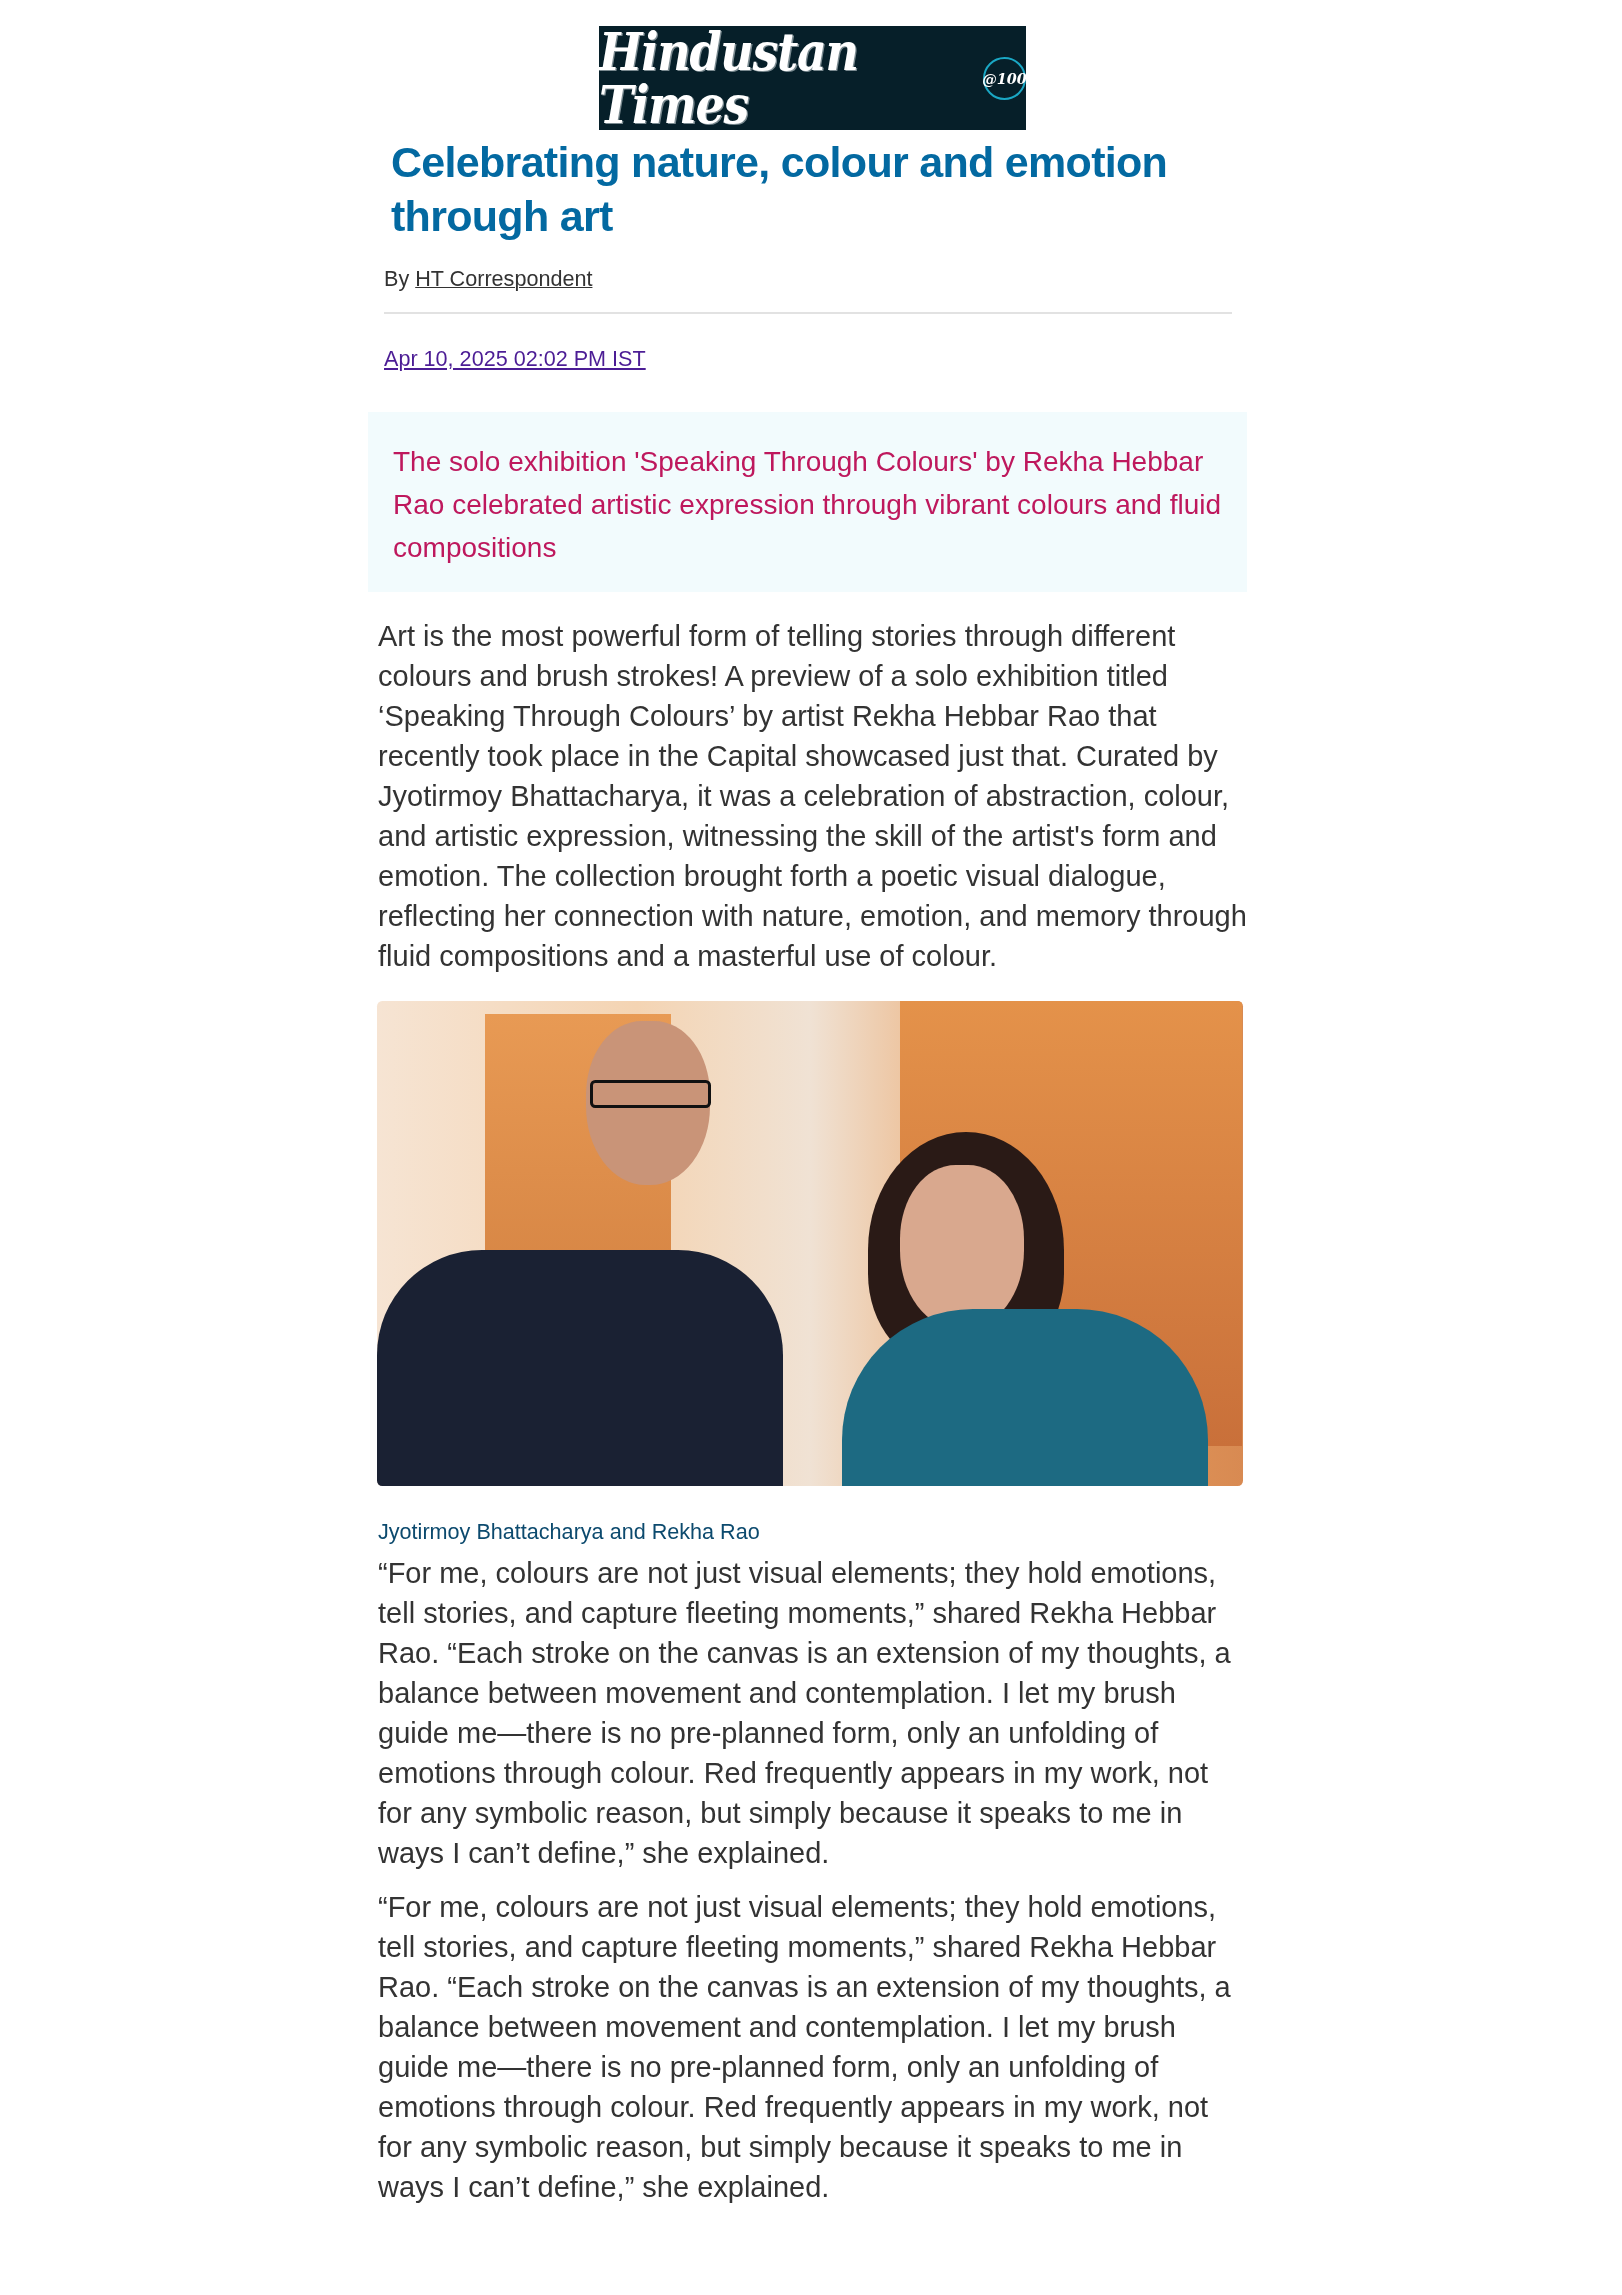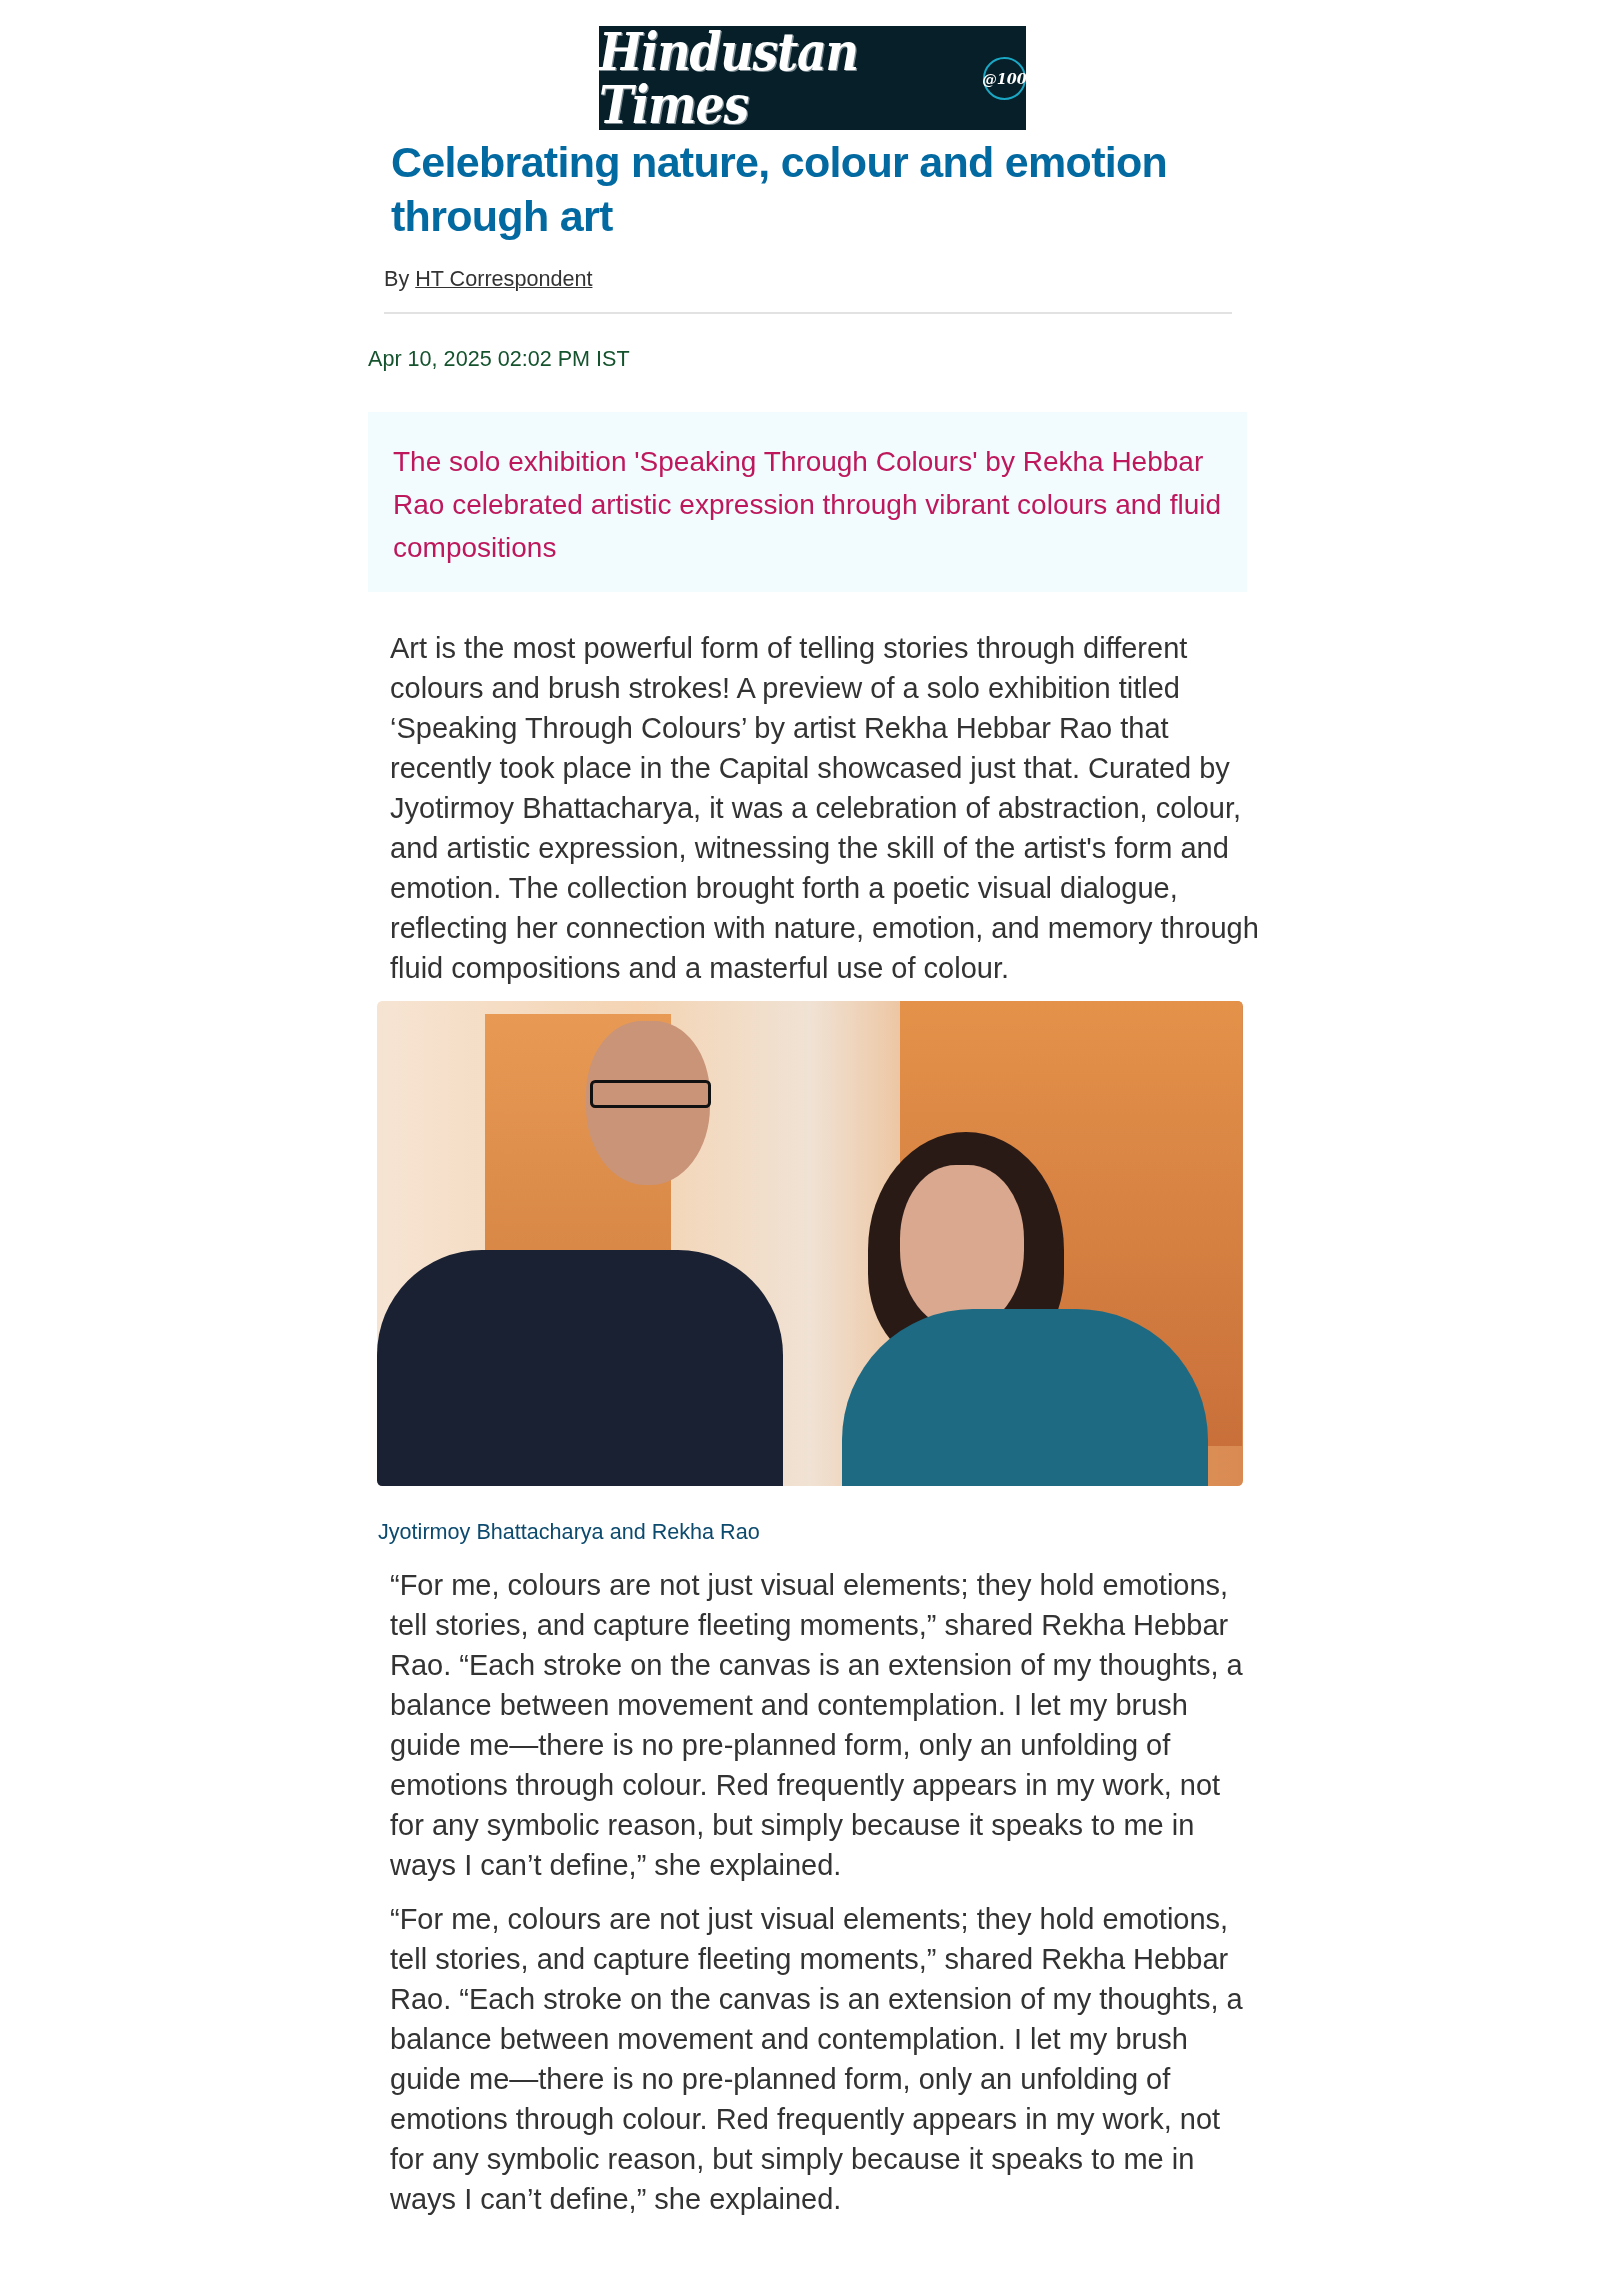--- a/index.html
+++ b/index.html
@@ -34,34 +34,34 @@
   .byline {
     position: absolute; left: 384px; top: 264px;
     font-size: 21.6px; line-height: 29px; color: #333333;
   }
   .byline .author { font-weight: normal; text-decoration: underline; color: #333333; text-decoration-thickness: 1.3px; }
   .divider {
     position: absolute; left: 384px; top: 312px; width: 848px; height: 2px;
     background: #e2e2e2;
   }
   .date {
-    position: absolute; left: 368px; top: 344px;
-    font-size: 21.6px; line-height: 29px; color: #14532d;
+    position: absolute; left: 384px; top: 344px;
+    font-size: 21.6px; line-height: 29px; color: #4c1d95; text-decoration: underline;
   }
   .summary {
     position: absolute; left: 368px; top: 412px; width: 879px; height: 180px;
     background: #f2fbfd; box-sizing: border-box;
     padding: 27.5px 19.6px 0 25px;
   }
   .summary p {
     margin: 0; font-size: 28px; line-height: 43px; color: #be185d;
   }
   .body-text {
     position: absolute; left: 378px; width: 870px;
-    font-size: 29px; line-height: 40px; color: #333333; margin: 12px;
+    font-size: 29px; line-height: 40px; color: #333333; margin: 0;
   }
   .p1 { top: 616px; }
   .photo {
     position: absolute; left: 377px; top: 1001px; width: 866px; height: 485px;
     border-radius: 5.2px; overflow: hidden;
     background: linear-gradient(90deg, #f6e4d3 0%, #f4d4b3 30%, #f0e2d4 50%, #e9a060 75%, #d88a52 100%);
   }
   .painting-left {
     position: absolute; left: 108px; top: 13px; width: 186px; height: 419px;
     background: linear-gradient(180deg, #e89a54, #cd7a3c);

